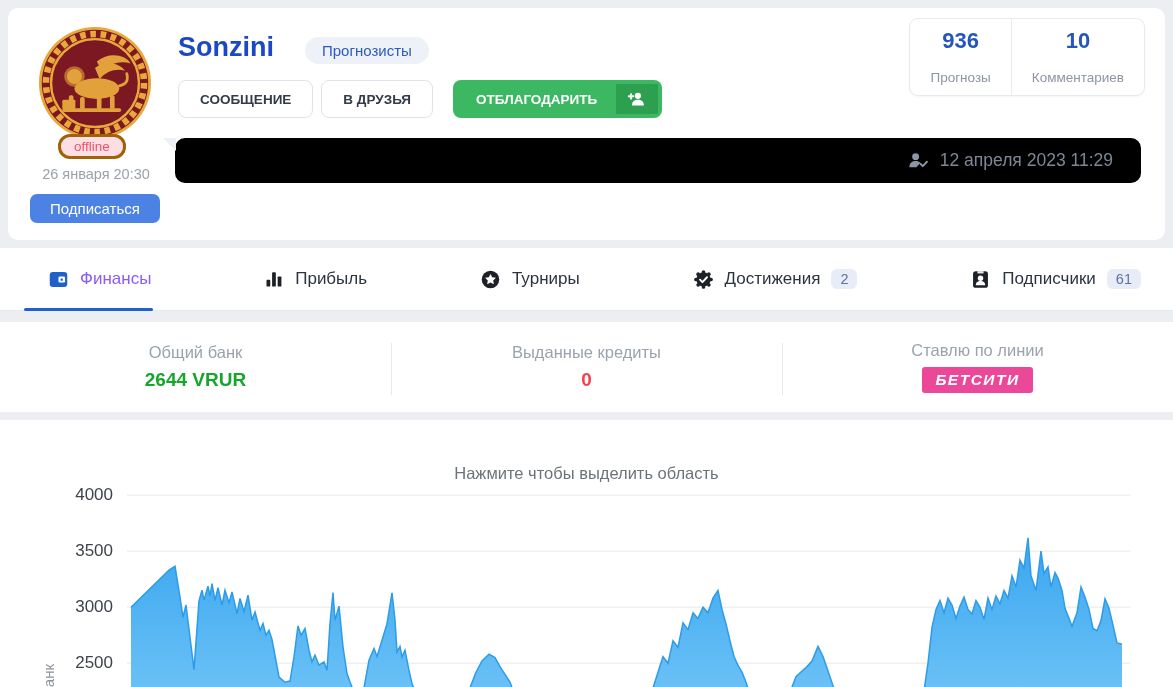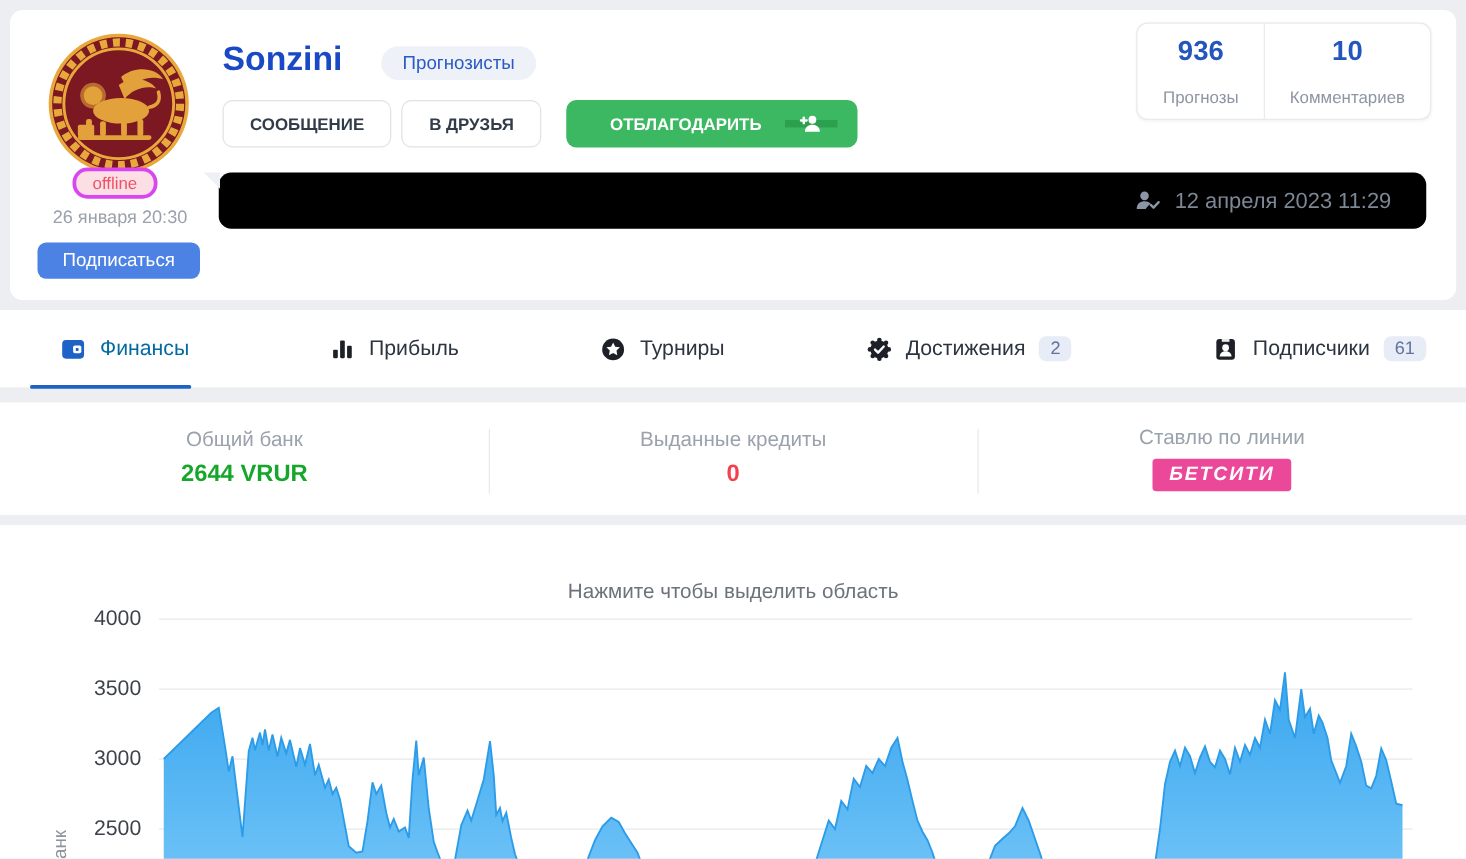--- a/index.html
+++ b/index.html
@@ -5,55 +5,55 @@
   * { box-sizing: border-box; margin: 0; padding: 0; }
   html,body { width:1173px; height:687px; overflow:hidden; }
   body { background:#eceef1; font-family:"Liberation Sans", sans-serif; color:#2e3540; }
 
   .card { background:#fff; }
 
   
   #header-card { position:relative; margin:8px 8px 0; height:232px; border-radius:10px; }
   #avatar { position:absolute; left:30px; top:18px; width:114px; height:114px; border-radius:50%; }
   #offline-badge { position:absolute; left:50px; top:126px; background:#fcdfe4; color:#ef5268;
-    font-size:13.5px; padding:2px 13px; border-radius:12px; border:3px solid #d946ef; font-weight:500;}
+    font-size:13.5px; padding:2px 13px; border-radius:12px; border:3px solid #a16207; font-weight:500;}
   #last-seen { position:absolute; left:0; top:158px; width:176px; text-align:center;
     color:#9aa1ab; font-size:14.5px; }
   #subscribe-btn { position:absolute; left:22px; top:186px; width:130px; height:29px;
     background:#4b82e4; color:#fff; border:none; border-radius:7px; font-size:15px;
     font-family:inherit; cursor:pointer; }
   #profile-name { position:absolute; left:170px; top:24px; font-size:27px; font-weight:bold; color:#1b49c6; }
   #profile-chip { position:absolute; left:297px; top:29px; background:#eef2f8; color:#2a5ac4;
     font-size:15px; padding:5px 17px; border-radius:15px; }
   #action-row { position:absolute; left:170px; top:72px; display:flex; gap:8px; height:38px; }
   .ghost-btn { background:#fff; border:1px solid #dfe3e8; border-radius:8px; color:#323b49;
     font-weight:bold; font-size:13.5px; padding:0 21px; font-family:inherit; cursor:pointer; }
   #thank-btn { display:flex; align-items:stretch; border:none; border-radius:8px; overflow:hidden;
-    padding:16px; cursor:pointer; background:#3cb863; font-family:inherit; margin-left:12px;}
+    padding:4px; cursor:pointer; background:#3cb863; font-family:inherit; margin-left:12px;}
   #thank-btn .lbl { display:flex; align-items:center; padding:0 19px; color:#fff; font-weight:bold; font-size:13.5px; }
   #thank-btn .seg { display:flex; align-items:center; justify-content:center; width:42px; background:#2da04f; }
   #header-stats { position:absolute; right:20px; top:10px; display:flex; background:#fff;
     border:1px solid #e7eaee; border-radius:9px; box-shadow:0 1px 2px rgba(40,50,70,.05); }
   .stat-cell { padding:9px 20px 10px; text-align:center; min-width:97px; }
   .stat-cell + .stat-cell { border-left:1px solid #e7eaee; }
   .stat-value { font-size:22px; font-weight:bold; color:#2456bd; }
   .stat-label { font-size:13.5px; color:#8d96a2; margin-top:16px; }
   #date-bar { position:absolute; left:167px; top:130px; right:24px; height:45px; background:#000000;
     border-radius:10px; display:flex; align-items:center; justify-content:flex-end;
     padding-right:28px; gap:10px; color:#7d8795; font-size:17.5px; }
   #date-bar::before { content:''; position:absolute; left:-12px; top:0; width:0; height:0;
     border-right:13px solid #edf0f4; border-bottom:13px solid transparent; }
 
   
   #tabs-card { margin-top:8px; height:63px; border-bottom:1px solid #e8eaed;
     display:flex; align-items:stretch; justify-content:space-between; padding:0 32px 0 48px; }
   .tab { position:relative; display:flex; align-items:center; gap:11px; font-size:17px;
     color:#2c3440; cursor:pointer; }
   .tab .t-icon { display:flex; }
-  .tab.active { color:#0369a1;align-items:center; }
+  .tab.active { color:#8b5cf6;align-items:center; }
   .tab.active::after { content:''; position:absolute; left:-24px; right:-2px; bottom:-1px;
     height:3px; background:#1e62c8; border-radius:2px; }
   .tab-badge { background:#e7ecf7; color:#61739c; border-radius:6px; padding:2px 9px; font-size:14.5px; }
 
   
   #summary-card { margin-top:11px; height:90px; display:flex; }
   .sum-col { position:relative; flex:1; display:flex; flex-direction:column; align-items:center;
     justify-content:center; gap:7px; }
   .sum-col + .sum-col::before { content:''; position:absolute; left:0; top:21px; bottom:17px;
     width:1px; background:#e6e9ed; }

